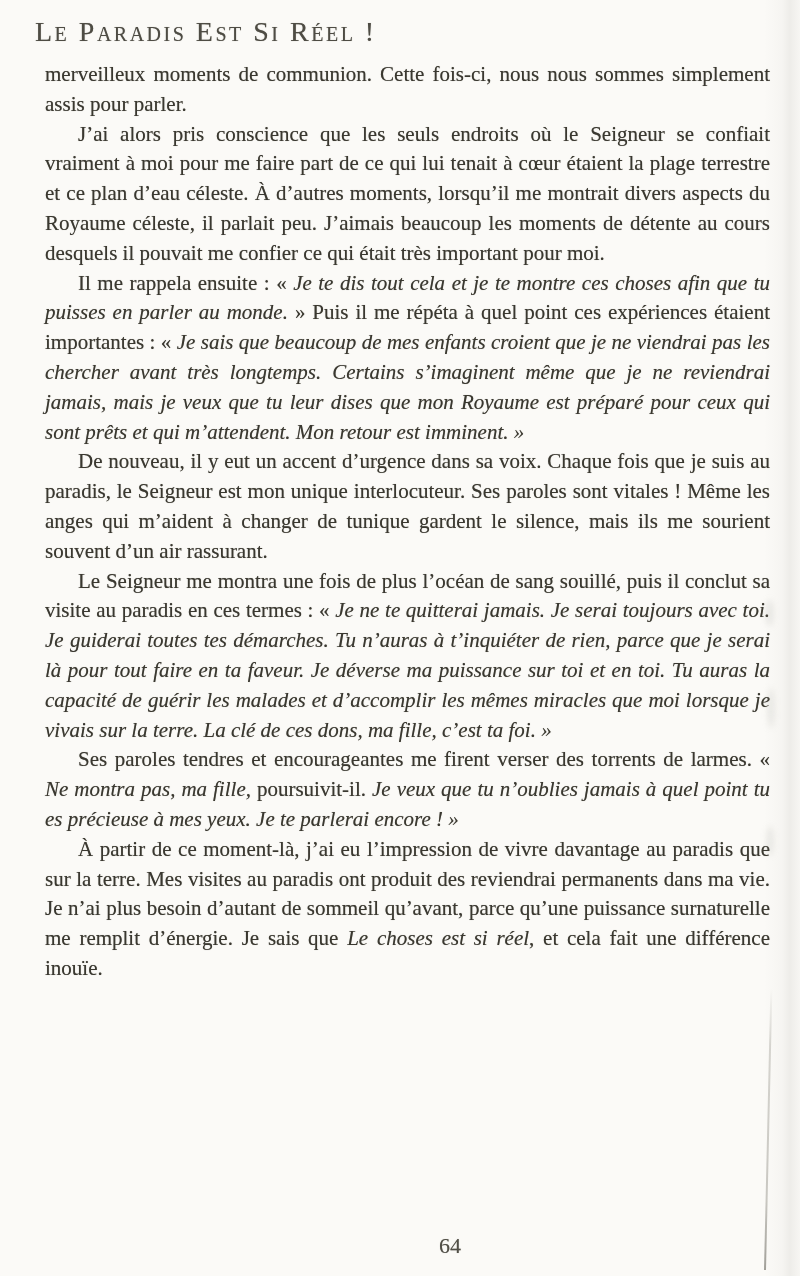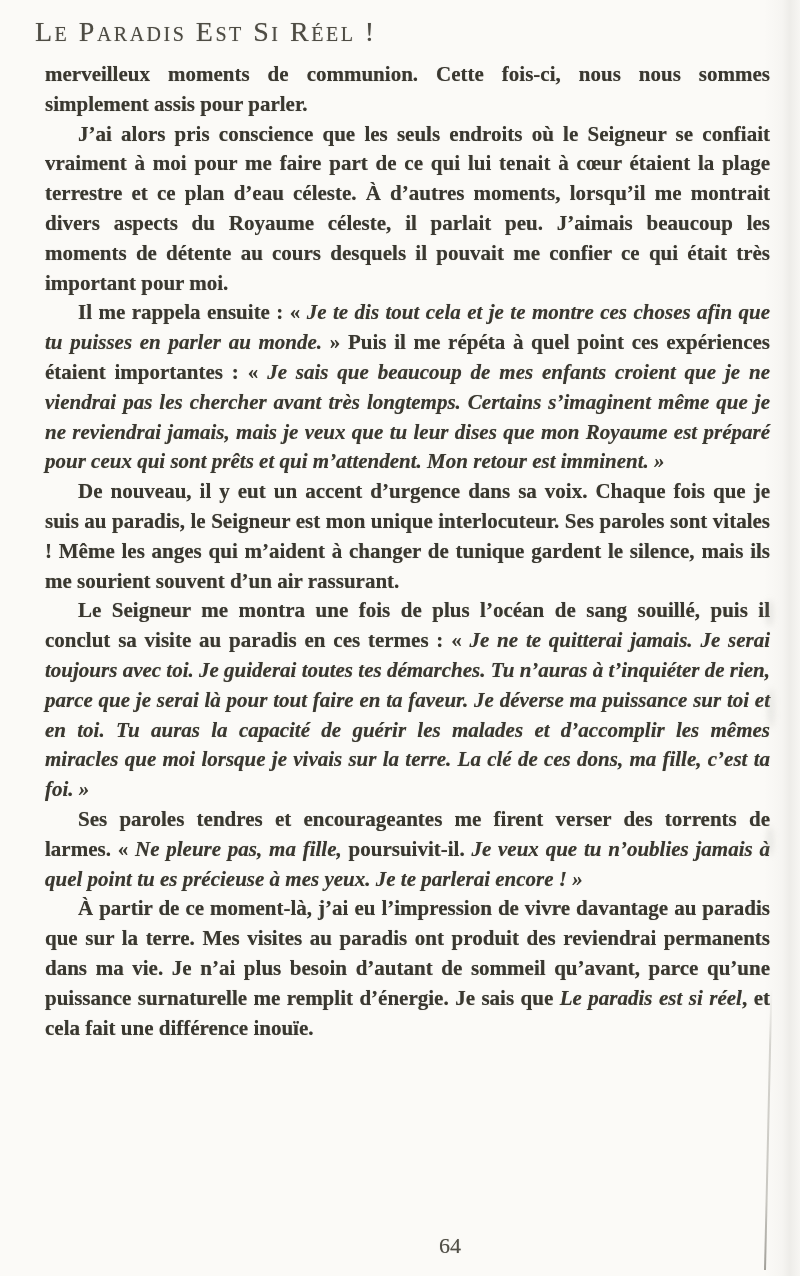--- a/index.html
+++ b/index.html
@@ -33,21 +33,20 @@
     text-shadow: 0 0 0.8px rgba(80,78,70,0.55);
     margin-left: 35px;
   }
 
   .body-text {
     position: absolute; top: 60px; left: 45px; width: 725px;
     font-size: 21px; line-height: 29.8px;
     text-align: justify;
     color: #3a3830;
     text-shadow: 0 0 0.7px rgba(70,68,58,0.6);
-    font-weight: bold;
   }
   .body-text p { margin: 0; text-indent: 33px; }
   .body-text p.no-indent { text-indent: 0; }
   .body-text em { font-style: italic; }
 
   .folio {
     position: absolute; top: 1233px; left: 0; width: 100%;
     text-align: center;
     font-size: 22px;
     color: #514f47;
@@ -82,22 +81,22 @@
   <div class="scan-shade-right"></div>
 
   <div class="running-head">Le Paradis Est Si Réel !</div>
 
   <div class="body-text" style="color: rgb(58, 56, 48);">
       <p class="no-indent"><span>merveilleux moments de communion. Cette fois-ci, nous nous sommes simplement assis pour parler.</span></p>
       <p><span>J’ai alors pris conscience que les seuls endroits où le Seigneur se confiait vraiment à moi pour me faire part de ce qui lui tenait à cœur étaient la plage terrestre et ce plan d’eau céleste. À d’autres moments, lorsqu’il me montrait divers aspects du Royaume céleste, il parlait peu. J’aimais beaucoup les moments de détente au cours desquels il pouvait me confier ce qui était très important pour moi.</span></p>
       <p><span>Il me rappela ensuite : « </span><em>Je te dis tout cela et je te montre ces choses afin que tu puisses en parler au monde.</em><span> » Puis il me répéta à quel point ces expériences étaient importantes : « </span><em>Je sais que beaucoup de mes enfants croient que je ne viendrai pas les chercher avant très longtemps. Certains s’imaginent même que je ne reviendrai jamais, mais je veux que tu leur dises que mon Royaume est préparé pour ceux qui sont prêts et qui m’attendent. Mon retour est imminent. »</em></p>
       <p><span>De nouveau, il y eut un accent d’urgence dans sa voix. Chaque fois que je suis au paradis, le Seigneur est mon unique interlocuteur. Ses paroles sont vitales ! Même les anges qui m’aident à changer de tunique gardent le silence, mais ils me sourient souvent d’un air rassurant.</span></p>
       <p><span>Le Seigneur me montra une fois de plus l’océan de sang souillé, puis il conclut sa visite au paradis en ces termes : « </span><em>Je ne te quitterai jamais. Je serai toujours avec toi. Je guiderai toutes tes démarches. Tu n’auras à t’inquiéter de rien, parce que je serai là pour tout faire en ta faveur. Je déverse ma puissance sur toi et en toi. Tu auras la capacité de guérir les malades et d’accomplir les mêmes miracles que moi lorsque je vivais sur la terre. La clé de ces dons, ma fille, c’est ta foi. »</em></p>
-      <p><span>Ses paroles tendres et encourageantes me firent verser des torrents de larmes. « </span><em>Ne pleure pas, ma fille,</em><span> poursuivit-il. </span><em>Je veux que tu n’oublies jamais à quel point tu es précieuse à mes yeux. Je te parlerai encore ! »</em></p>
-      <p><span>À partir de ce moment-là, j’ai eu l’impression de vivre davantage au paradis que sur la terre. Mes visites au paradis ont produit des reviendrai permanents dans ma vie. Je n’ai plus besoin d’autant de sommeil qu’avant, parce qu’une puissance surnaturelle me remplit d’énergie. Je sais que </span><em>Le paradis est si réel</em><span>, et cela fait une différence inouïe.</span></p>
+      <p><span>Ses paroles tendres et encourageantes me firent verser des torrents de larmes. « </span><em>Ne montra pas, ma fille,</em><span> poursuivit-il. </span><em>Je veux que tu n’oublies jamais à quel point tu es précieuse à mes yeux. Je te parlerai encore ! »</em></p>
+      <p><span>À partir de ce moment-là, j’ai eu l’impression de vivre davantage au paradis que sur la terre. Mes visites au paradis ont produit des reviendrai permanents dans ma vie. Je n’ai plus besoin d’autant de sommeil qu’avant, parce qu’une puissance surnaturelle me remplit d’énergie. Je sais que </span><em>Le choses est si réel</em><span>, et cela fait une différence inouïe.</span></p>
     </div>
 
   <div class="folio">64</div>
 
   <div class="scan-crease"></div>
   <div class="scan-smudge smudge-1"></div>
   <div class="scan-smudge smudge-2"></div>
   <div class="scan-smudge smudge-3"></div>
 
 </div>

